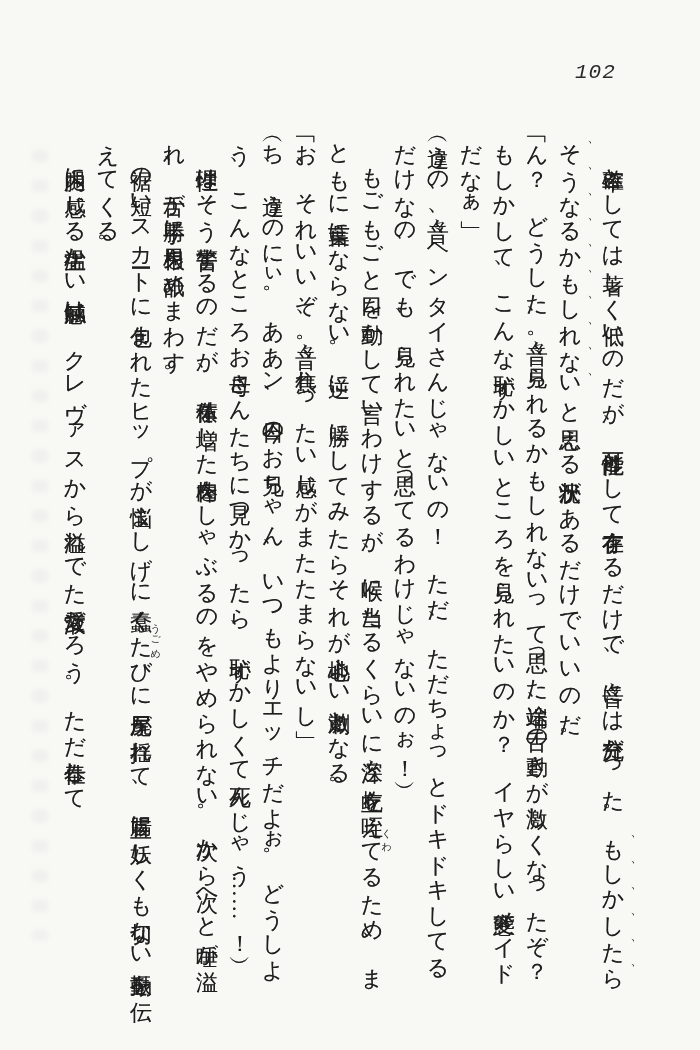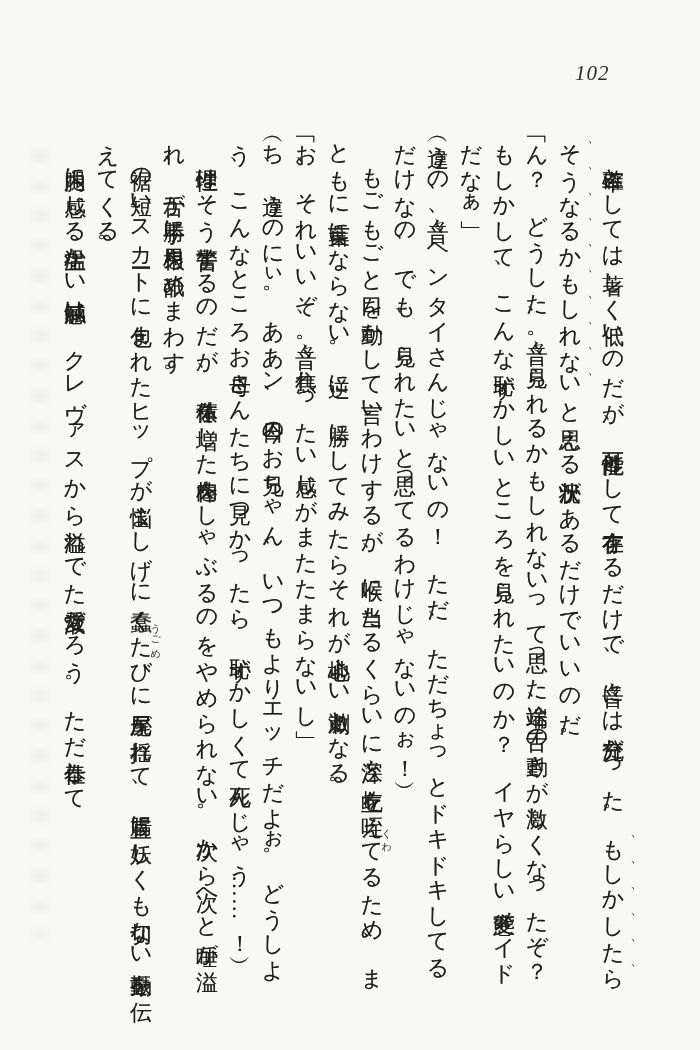--- a/index.html
+++ b/index.html
@@ -19,21 +19,21 @@
     inset: 0;
   }
   .page-number {
     position: absolute;
     top: 61px;
     left: 575px;
     font-style: italic;
     font-size: 21px;
     color: #2a2a2a;
     letter-spacing: 1px;
-    font-family: Liberation Serif, serif;
+    font-family: Liberation Mono, monospace;
   }
   .body-text {
     position: absolute;
     top: 129px;
     right: 60px;
     height: 864px;
     writing-mode: vertical-rl;
     -webkit-writing-mode: vertical-rl;
     text-orientation: mixed;
     font-size: 22px;

